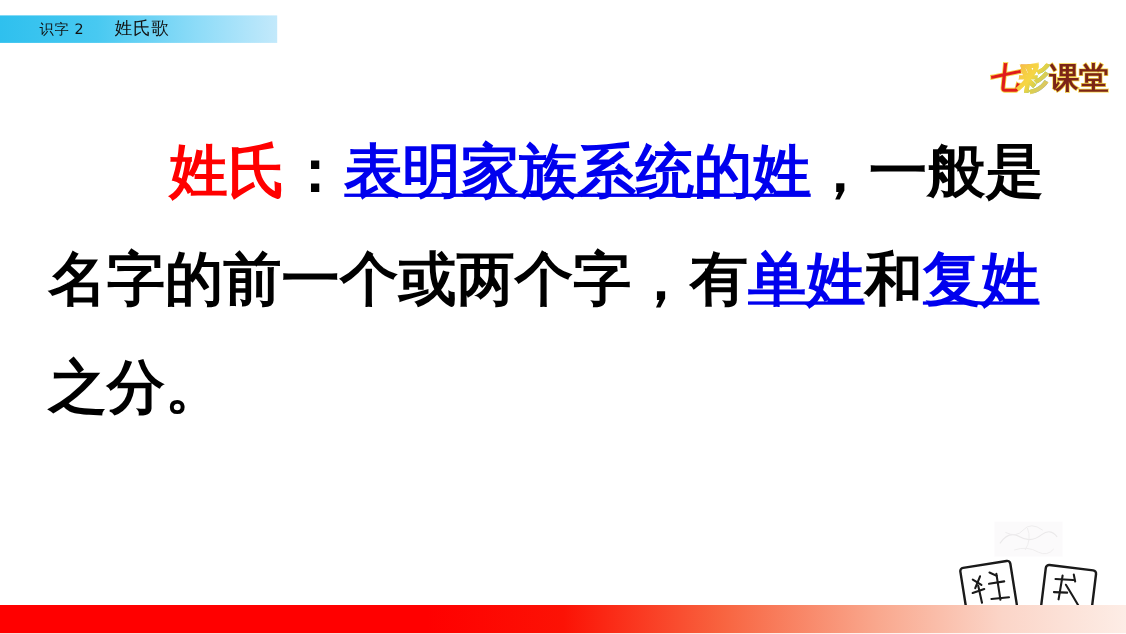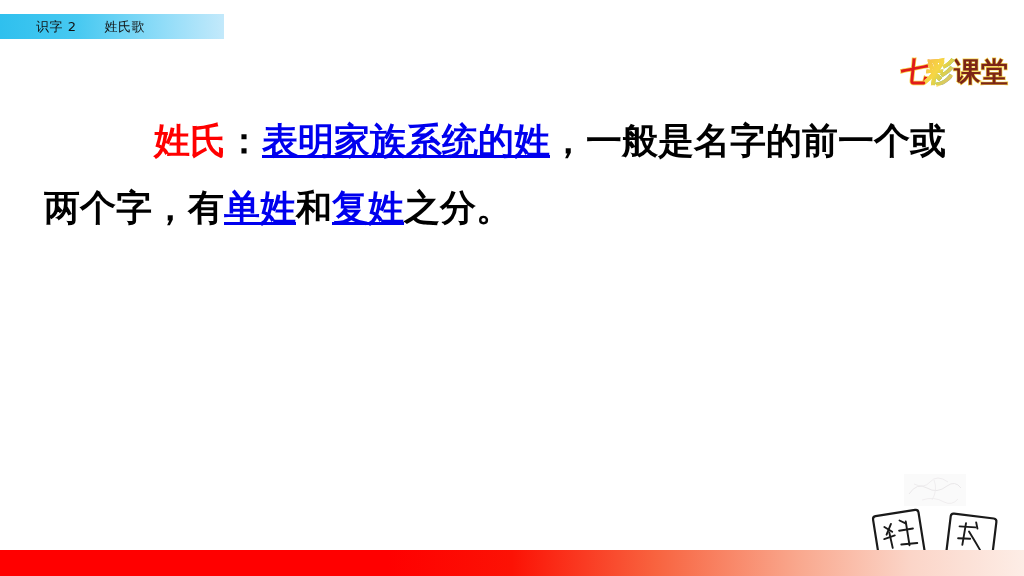--- a/index.html
+++ b/index.html
@@ -16,36 +16,36 @@
     height: 576px;
     background: #ffffff;
     overflow: hidden;
   }
 
   
   #header-bar {
     position: absolute;
     left: 0;
     top: 14px;
-    width: 224px;
+    width: 252px;
     height: 25px;
     background: linear-gradient(to right, #2FC0EE 0%, #48C9F1 35%, #8FDCF8 72%, #C3E9FB 100%);
     display: flex;
     align-items: center;
   }
   #header-bar .lesson-num {
     margin-left: 36px;
     font-size: 13px;
     color: #111111;
     letter-spacing: 0.5px;
     font-family: "DejaVu Sans", "Liberation Sans", sans-serif;
   }
   #header-bar .lesson-title {
     margin-left: 28px;
-    font-size: 13px;
+    font-size: 16px;
     color: #111111;
     letter-spacing: 0.5px;
     font-family: "DejaVu Sans", "Liberation Sans", sans-serif;
   }
 
   
   #brand-logo {
     position: absolute;
     right: 16px;
     top: 14px;
@@ -83,21 +83,21 @@
   }
 
   
   #body-text {
     position: absolute;
     left: 44px;
     top: 108px;
     width: 936px;
     font-family: "DejaVu Sans", "Liberation Sans", sans-serif;
     font-weight: bold;
-    font-size: 36px;
+    font-size: 53px;
     line-height: 1.85;
     color: #000000;
     text-indent: 110px;
     letter-spacing: 0px;
     word-break: break-all;
   }
   #body-text .term-red {
     color: #FF0000;
   }
   #body-text .term-blue {

